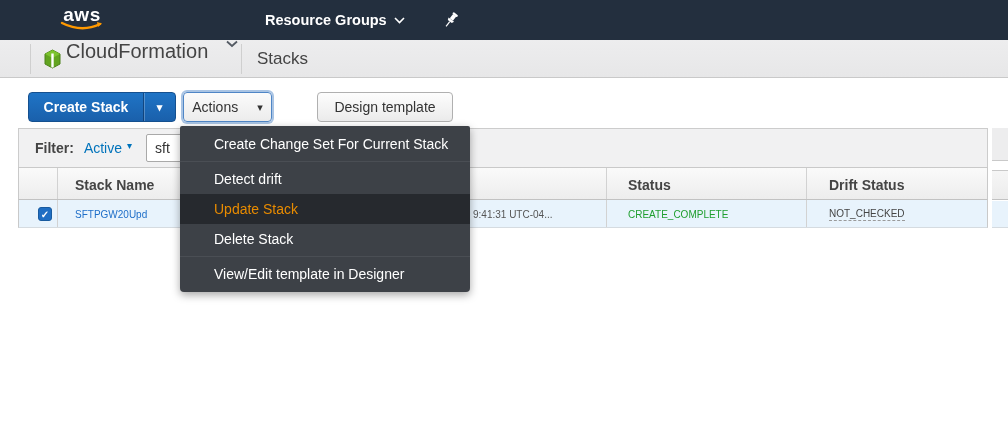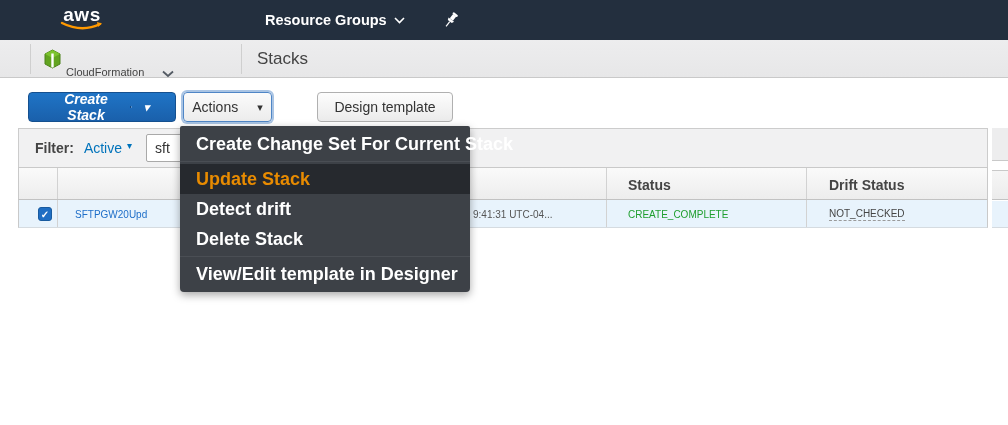--- a/index.html
+++ b/index.html
@@ -26,34 +26,34 @@
   .nav-pin { position:absolute; left:441px; top:10px; width:20px; height:20px; cursor:pointer; }
   
   .servicebar {
     position:absolute; left:0; top:40px; width:1008px; height:38px;
     background:linear-gradient(#ededee,#e7e7e8); border-bottom:1px solid #c9c9c9;
   }
   .sb-divider { position:absolute; top:4px; width:1px; height:30px; background:#cfcfcf; }
   .sb-div1 { left:30px; } .sb-div2 { left:241px; }
   .cf-icon { position:absolute; left:44px; top:9px; }
   .sb-service {
-    position:absolute; left:66px; top:0; height:38px; display:flex; align-items:flex-end; gap:18px;
-    color:#444; font-size:11px; cursor:pointer;
+    position:absolute; left:66px; top:0; height:38px; display:flex; align-items:flex-start; gap:18px;
+    color:#444; font-size:20px; cursor:pointer;
   }
   .sb-page {
     position:absolute; left:257px; top:0; height:38px; display:flex; align-items:center;
     color:#444; font-size:17px;
   }
   
   .btn { position:absolute; top:92px; height:30px; border-radius:4px; font-size:14px;
          display:flex; align-items:center; justify-content:center; cursor:pointer; }
   .btn-primary {
-    left:28px; width:148px; padding:13px;
+    left:28px; width:148px; padding:0;
     background:linear-gradient(#1f74c6,#1a60ab); border:1px solid #15508f;
-    color:#fff; font-weight:bold;font-style:italic;
+    color:#fff; font-weight:bold;
   }
   .btn-primary .main-label { flex:1; text-align:center; padding:0 10px; }
   .btn-primary .split-caret {
     width:32px; height:100%; display:flex; align-items:center; justify-content:center;
     border-left:1px solid rgba(10,40,80,0.55); box-shadow:inset 1px 0 0 rgba(255,255,255,0.25);
     font-size:11px;
   }
   .btn-actions {
     left:183px; width:89px;
     background:linear-gradient(#fbfbfb,#ececec); border:1px solid #4f86c6;
@@ -110,22 +110,22 @@
   .strip-filter { top:128px; height:33px; background:#ededee; border-bottom:1px solid #c9c9c9; }
   .strip-header { top:170px; height:30px; background:linear-gradient(#f6f6f6,#ececec); border-top:1px solid #c9c9c9; border-bottom:1px solid #c2c2c2; }
   .strip-row { top:201px; height:27px; background:#e8f3fc; border-bottom:1px solid #d5dbe0; }
   
   .menu {
     position:absolute; left:180px; top:126px; width:290px; z-index:50;
     background:#3d4147; border-radius:2px 2px 4px 4px;
     box-shadow:0 3px 8px rgba(0,0,0,0.35); padding:3px 0;
   }
   .menu-item {
-    height:30px; display:flex; align-items:center; padding-left:16px;
-    color:#ffffff; font-size:18px; font-weight:bold; cursor:pointer; white-space:nowrap;
+    height:30px; display:flex; align-items:center; padding-left:34px;
+    color:#ffffff; font-size:14px; font-weight:normal; cursor:pointer; white-space:nowrap;
   }
   .menu-item.highlighted { background:#26292e; color:#e88b01; }
   .menu-divider { height:1px; background:#2b2e33; border-bottom:1px solid #4a4e54; margin:2px 0; }
 </style>
 </head>
 <body>
 
 <div class="screen">
 
   <div class="nav">
@@ -190,20 +190,21 @@
       <span class="caret">▾</span>
     </span>
     <input class="filter-input" type="text" value="sft" style="">
   </div>
 
   <div class="thead">
     <div class="col-line cl1"></div>
     <div class="col-line cl2"></div>
     <div class="col-line cl3"></div>
     <div class="col-line cl4"></div>
+    <div class="th th-name">Stack Name</div>
     <div class="th th-status">Status</div>
     <div class="th th-drift">Drift Status</div>
   </div>
 
   <div class="trow">
     <div class="col-line cl1"></div>
     <div class="col-line cl2"></div>
     <div class="col-line cl3"></div>
     <div class="col-line cl4"></div>
     <div class="checkbox">
@@ -217,20 +218,20 @@
     </div>
   </div>
 
   <div class="strip strip-filter"></div>
   <div class="strip strip-header"></div>
   <div class="strip strip-row"></div>
 
   <div class="menu">
     <div class="menu-item">Create Change Set For Current Stack</div>
     <div class="menu-divider"></div>
+    <div class="menu-item">Detect drift</div>
     <div class="menu-item highlighted">Update Stack</div>
-    <div class="menu-item">Detect drift</div>
     <div class="menu-item">Delete Stack</div>
     <div class="menu-divider"></div>
     <div class="menu-item">View/Edit template in Designer</div>
   </div>
 
 </div>
 
 </body></html>

